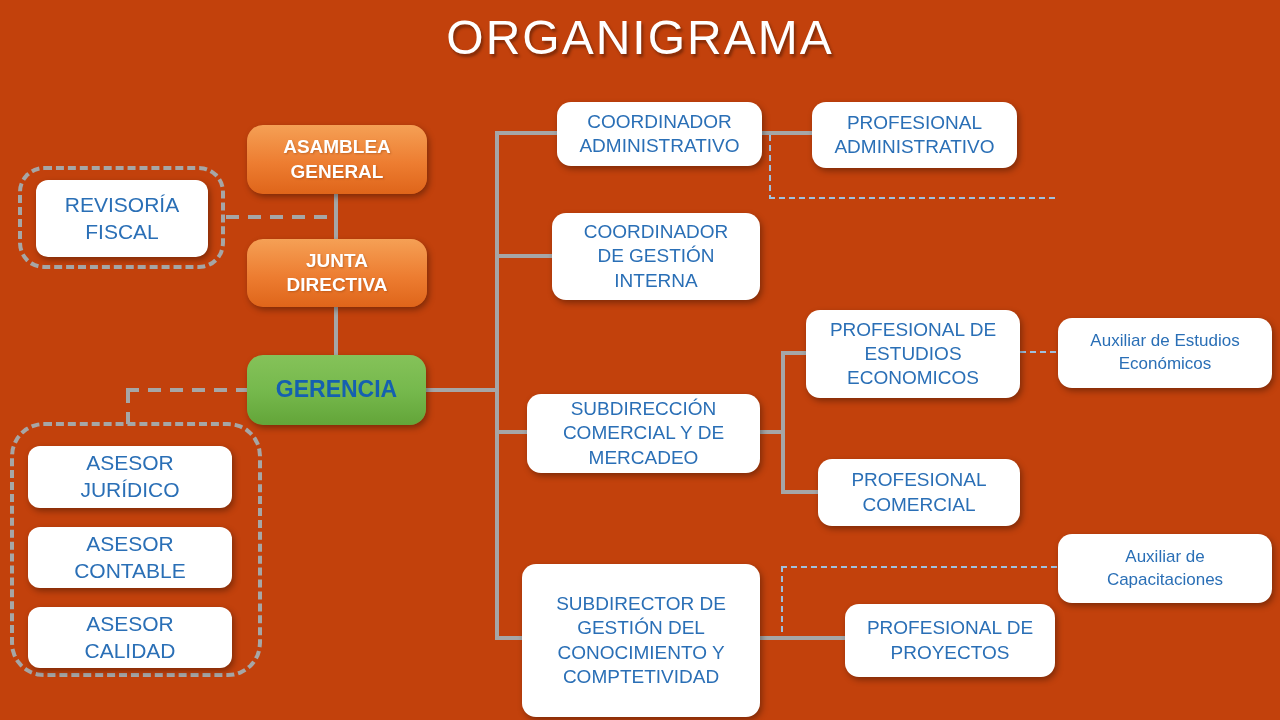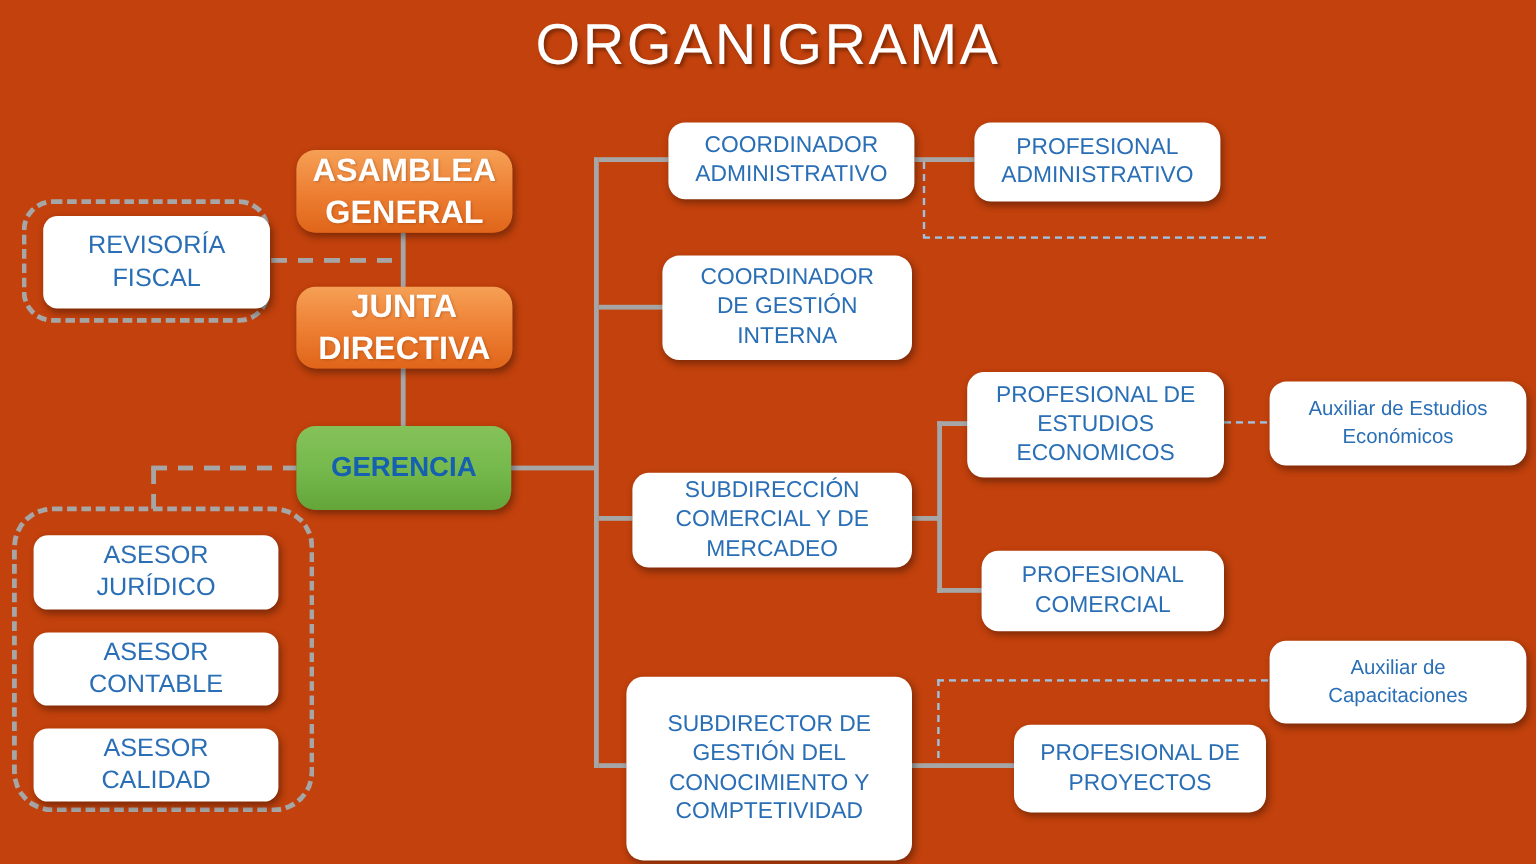--- a/index.html
+++ b/index.html
@@ -18,21 +18,21 @@
     display:flex; align-items:center; justify-content:center;
     text-align:center; white-space:pre-line; line-height:1.28;
     box-shadow:2px 3px 6px rgba(0,0,0,0.35);
   }
   .white  { background:#FFFFFF; color:#2A6FB6; border-radius:14px; font-size:19px; }
   .caps   { font-size:19px; }
   .mixed  { font-size:17px; line-height:1.35; }
   .side   { font-size:21px; }
   .orange {
     background:linear-gradient(180deg,#F5A055 0%,#ED7D31 55%,#DF651A 100%);
-    color:#FFFFFF; font-weight:bold; font-size:27px; border-radius:16px;
+    color:#FFFFFF; font-weight:bold; font-size:19px; border-radius:16px;
     text-shadow:1px 1px 2px rgba(120,50,0,0.35);
   }
   .green {
     background:linear-gradient(180deg,#85C259 0%,#76B94D 50%,#63A539 100%);
     color:#1560B0; font-weight:bold; font-size:23px; border-radius:16px;
   }
   .group {
     position:absolute; z-index:1;
     border:4px dashed #A6A6A6; background:transparent;
   }
@@ -79,21 +79,21 @@
 
   <div class="tdash-v" style="left:769px;top:135px;height:63px"></div>
   <div class="tdash-h" style="left:769px;top:197px;width:289px"></div>
   <div class="tdash-h" style="left:1020px;top:351px;width:38px"></div>
   <div class="tdash-v" style="left:781px;top:566px;height:70px"></div>
   <div class="tdash-h" style="left:781px;top:566px;width:277px"></div>
 
   <div class="group" style="left:18px;top:166px;width:199px;height:95px;border-radius:26px"></div>
   <div class="group" style="left:10px;top:422px;width:244px;height:247px;border-radius:34px"></div>
 
-  <div class="node white side" style="left:36px;top:180px;width:189px;height:77px;border-radius:12px">REVISORÍA
+  <div class="node white side" style="left:36px;top:180px;width:172px;height:77px;border-radius:12px">REVISORÍA
 FISCAL</div>
   <div class="node white side" style="left:28px;top:446px;width:204px;height:62px;border-radius:12px">ASESOR
 JURÍDICO</div>
   <div class="node white side" style="left:28px;top:527px;width:204px;height:61px;border-radius:12px">ASESOR
 CONTABLE</div>
   <div class="node white side" style="left:28px;top:607px;width:204px;height:61px;border-radius:12px">ASESOR
 CALIDAD</div>
 
   <div class="node orange" style="left:247px;top:125px;width:180px;height:69px">ASAMBLEA
 GENERAL</div>

